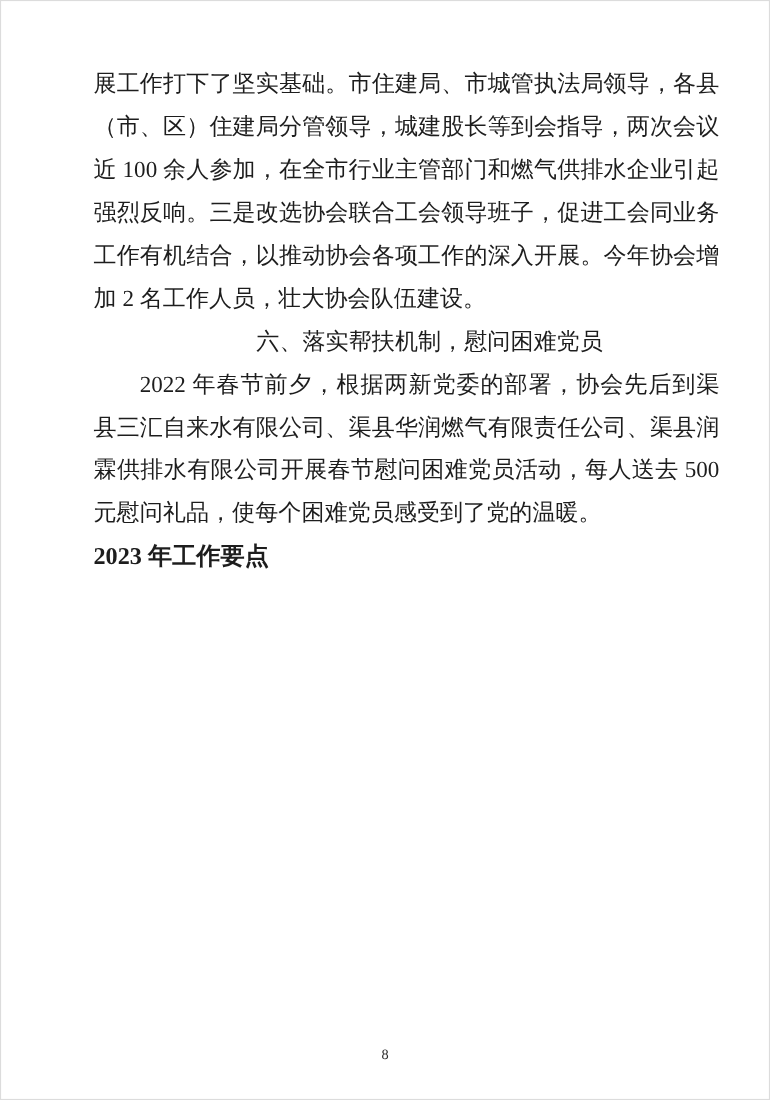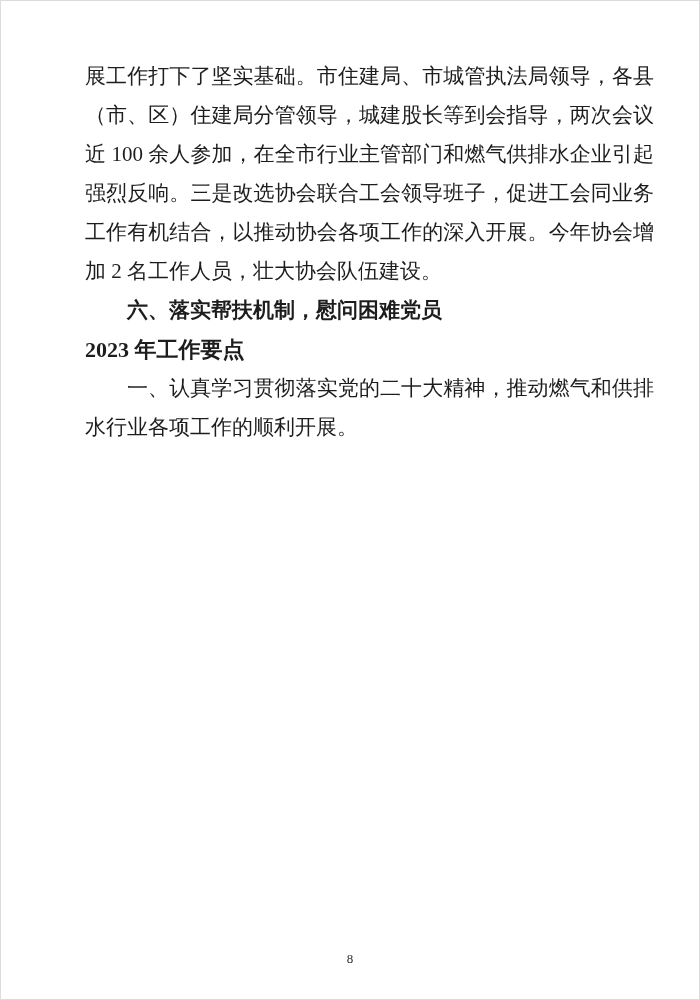--- a/index.html
+++ b/index.html
@@ -25,23 +25,23 @@
     margin: 0;
     font-size: 21px;
     line-height: 39px;
     font-weight: normal;
     text-align: justify;
   }
   .body-text p.indent {
     text-indent: 2em;
   }
   .body-text h2.section-heading {
-    font-weight: bold;
+    font-weight: normal;
     text-indent: 2em;
-    text-align: left;
+    text-align: center;
   }
   .body-text h1.center-heading {
     font-weight: bold;
     font-size: 22px;
     text-indent: 0;
   }
   .page-number {
     position: absolute;
     left: 0;
     right: 0;
@@ -51,17 +51,17 @@
     color: #2a2a2a;
   }
 </style>
 </head>
 <body>
 
 <div class="page">
   <div class="body-text">
     <p>展工作打下了坚实基础。市住建局、市城管执法局领导，各县（市、区）住建局分管领导，城建股长等到会指导，两次会议近 100 余人参加，在全市行业主管部门和燃气供排水企业引起强烈反响。三是改选协会联合工会领导班子，促进工会同业务工作有机结合，以推动协会各项工作的深入开展。今年协会增加 2 名工作人员，壮大协会队伍建设。</p>
     <h2 class="section-heading">六、落实帮扶机制，慰问困难党员</h2>
+    <p class="indent">2022 年春节前夕，根据两新党委的部署，协会先后到渠县三汇自来水有限公司、渠县华润燃气有限责任公司、渠县润霖供排水有限公司开展春节慰问困难党员活动，每人送去 500 元慰问礼品，使每个困难党员感受到了党的温暖。</p>
     <h1 class="center-heading">2023 年工作要点</h1>
-    <p class="indent">一、认真学习贯彻落实党的二十大精神，推动燃气和供排水行业各项工作的顺利开展。</p>
   </div>
   <div class="page-number">8</div>
 </div>
 
 </body></html>

